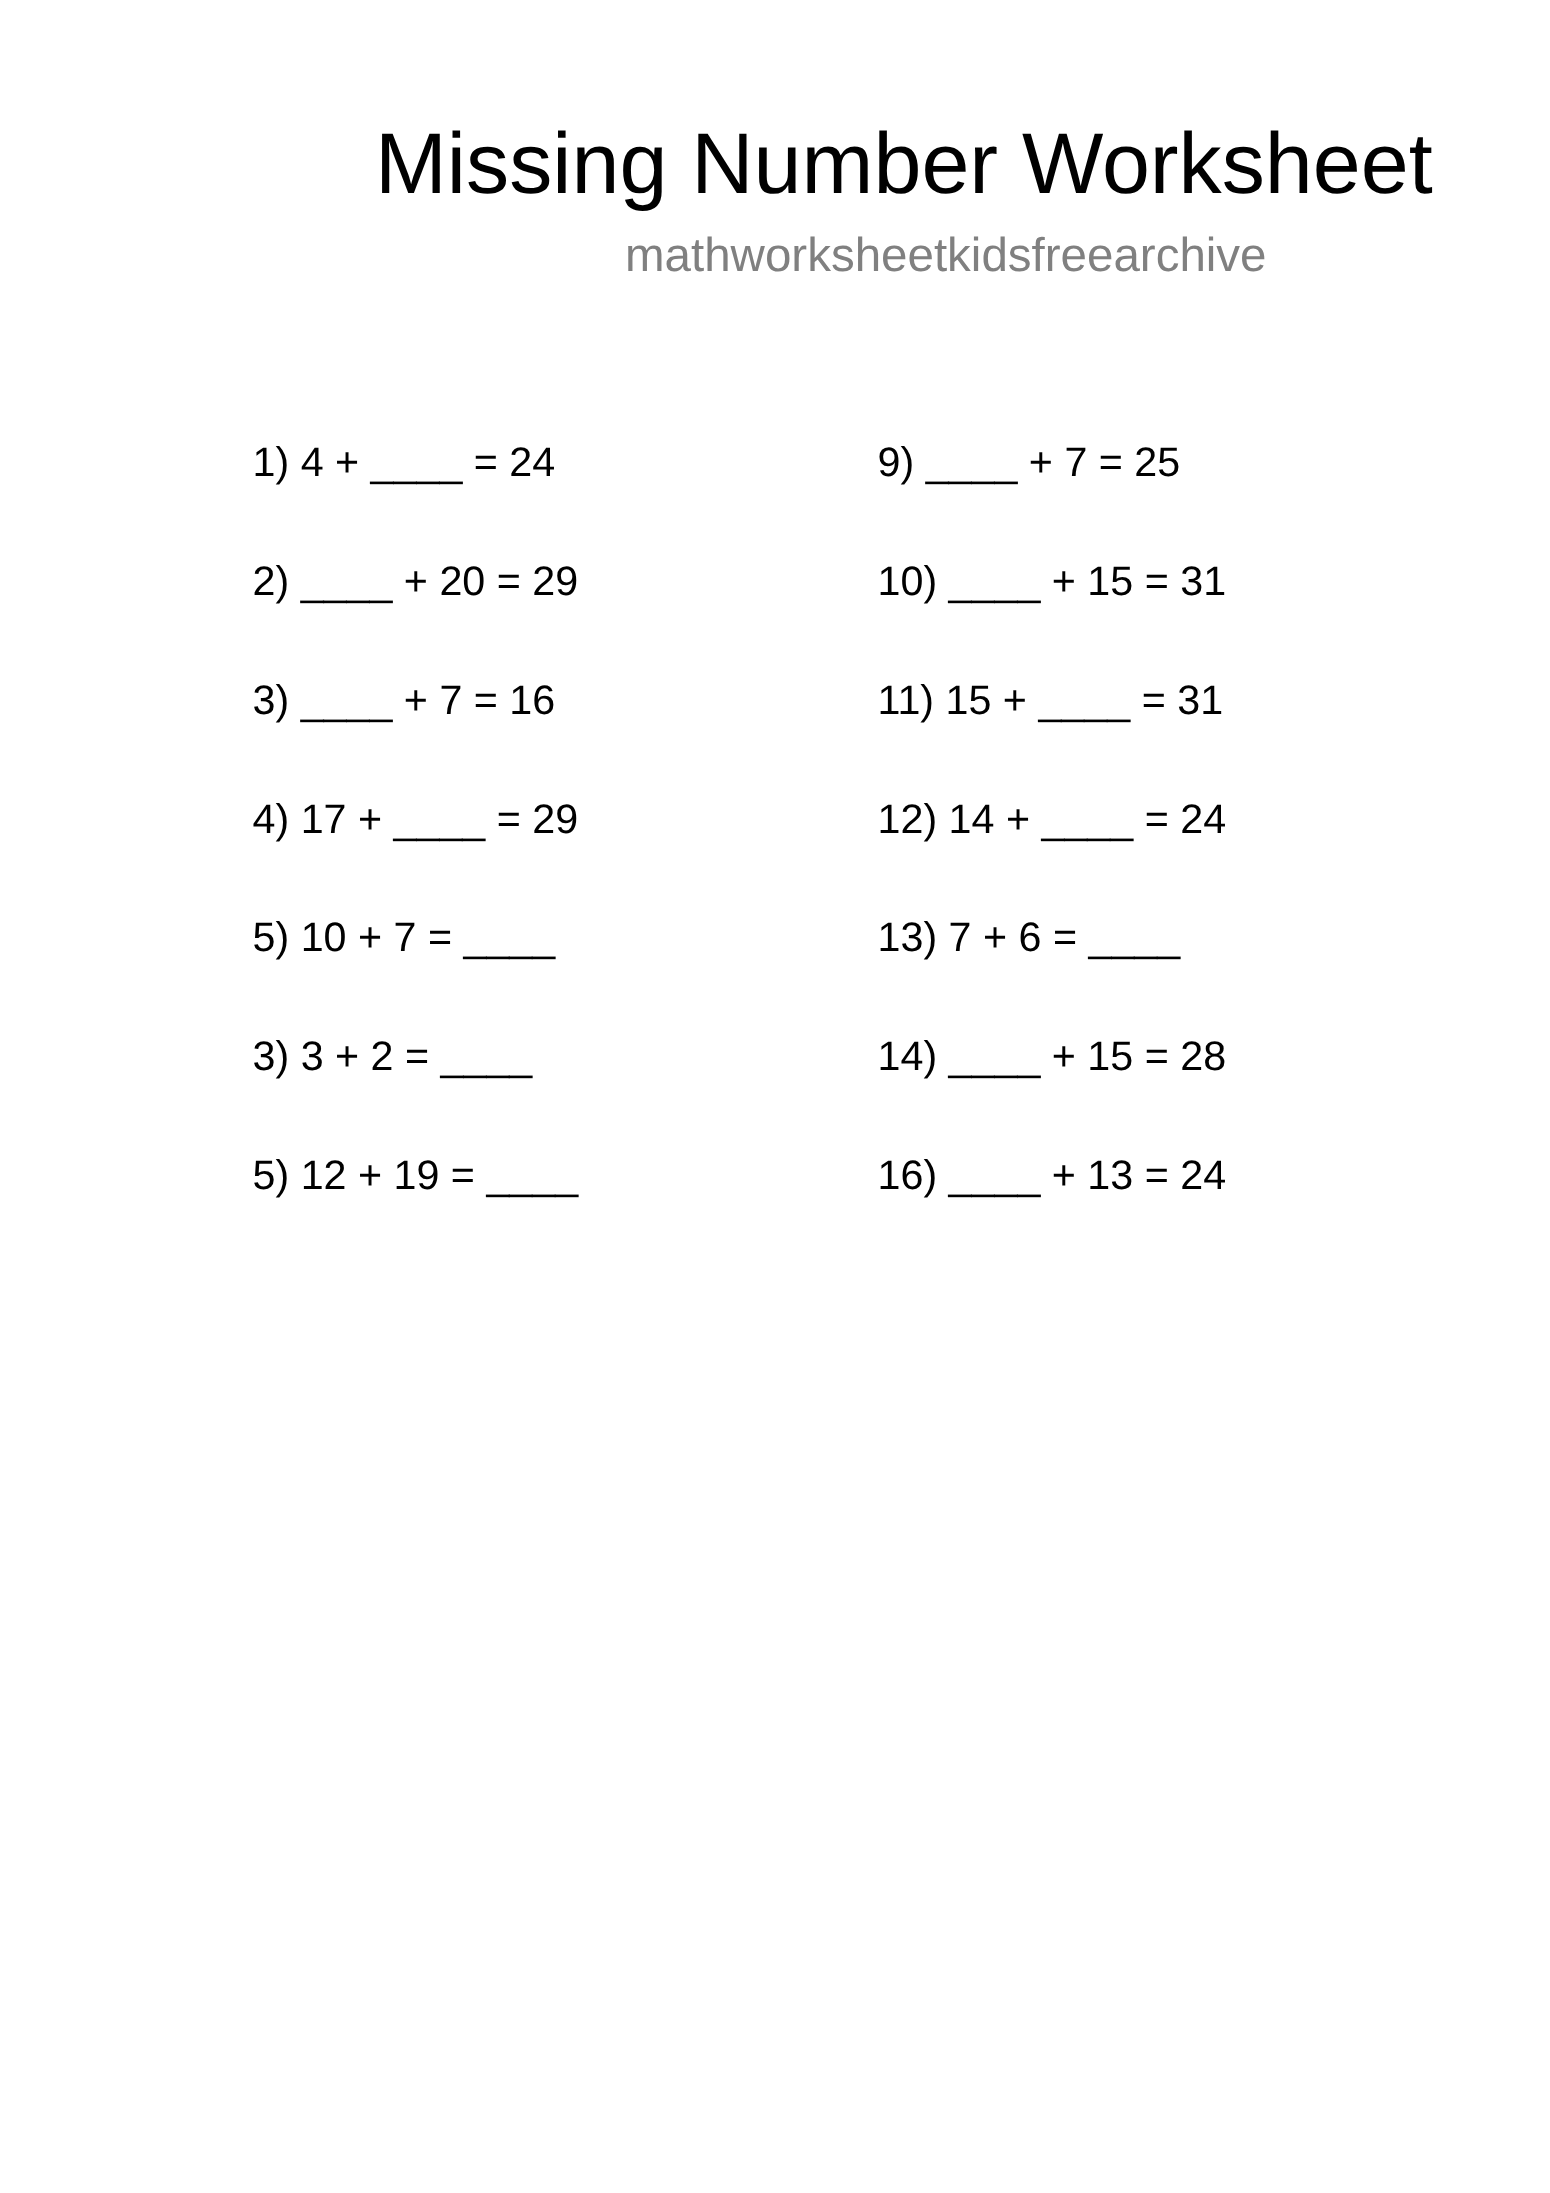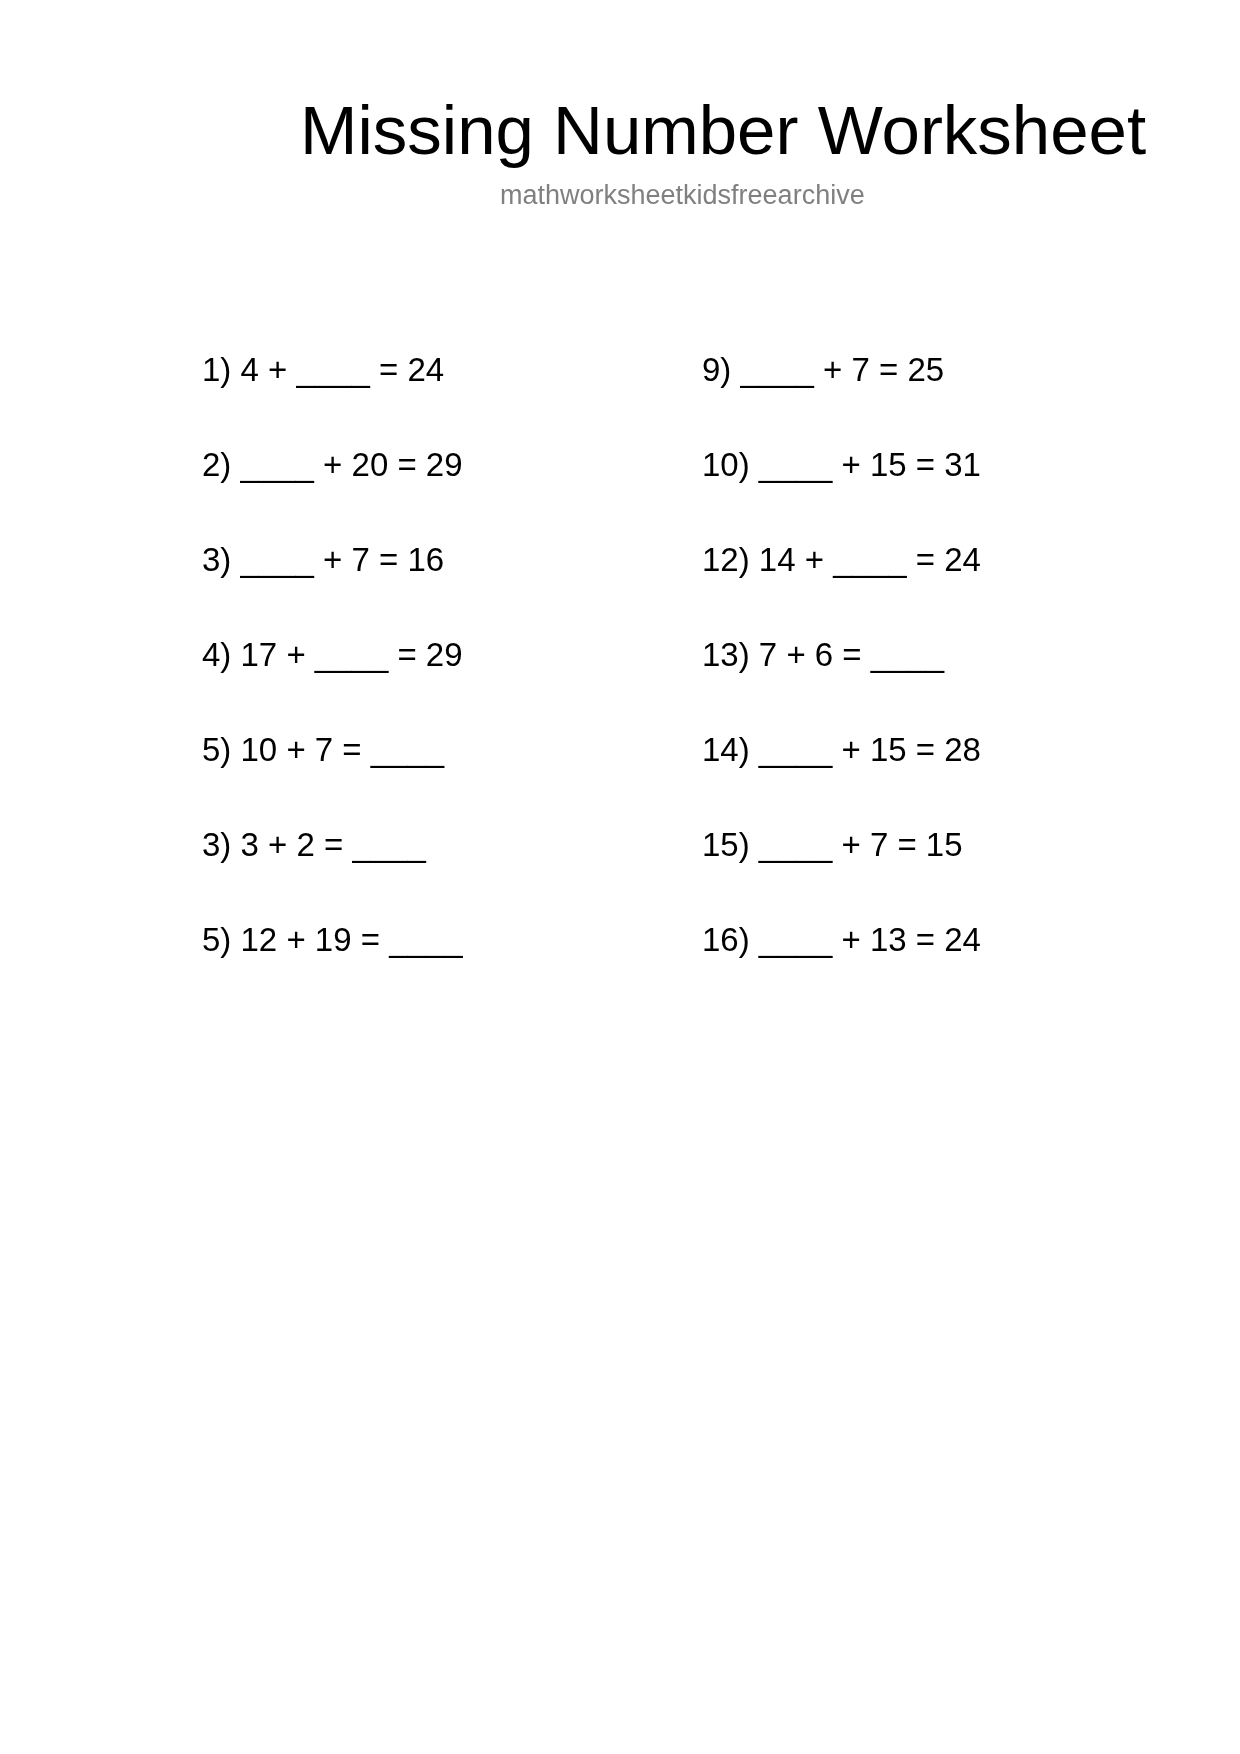--- a/index.html
+++ b/index.html
@@ -1,20 +1,20 @@
 <!DOCTYPE html>
 <html><head>
   <meta charset="utf-8">
   <style>
     html, body { margin: 0; padding: 0; background: #ffffff; }
     body { width: 1240px; height: 1754px; position: relative; overflow: hidden;
            font-family: "Liberation Sans", sans-serif; color: #000; }
     .title { position: absolute; left: 300px; top: 96px; font-size: 69px; line-height: 70px;
              white-space: nowrap; letter-spacing: 0px; }
-    .subtitle { position: absolute; left: 500px; top: 170px; font-size: 27px; line-height: 50px;
+    .subtitle { position: absolute; left: 500px; top: 180px; font-size: 38px; line-height: 50px;
                 color: #808080; white-space: nowrap; }
     .col { position: absolute; top: 340px; }
     .col.left { left: 202px; }
     .col.right { left: 702px; }
     .problem { height: 95px; font-size: 33px; line-height: 60px; white-space: pre; }
   </style>
 </head>
 <body>
 
 <div>
@@ -27,19 +27,19 @@
     <div class="problem">3) ____ + 7 = 16</div>
     <div class="problem">4) 17 + ____ = 29</div>
     <div class="problem">5) 10 + 7 = ____</div>
     <div class="problem">3) 3 + 2 = ____</div>
     <div class="problem">5) 12 + 19 = ____</div>
   </div>
 
   <div class="col right">
     <div class="problem">9) ____ + 7 = 25</div>
     <div class="problem">10) ____ + 15 = 31</div>
+    <div class="problem">11) 15 + ____ = 31</div>
     <div class="problem">12) 14 + ____ = 24</div>
     <div class="problem">13) 7 + 6 = ____</div>
     <div class="problem">14) ____ + 15 = 28</div>
-    <div class="problem">15) ____ + 7 = 15</div>
     <div class="problem">16) ____ + 13 = 24</div>
   </div>
 </div>
 
 </body></html>

